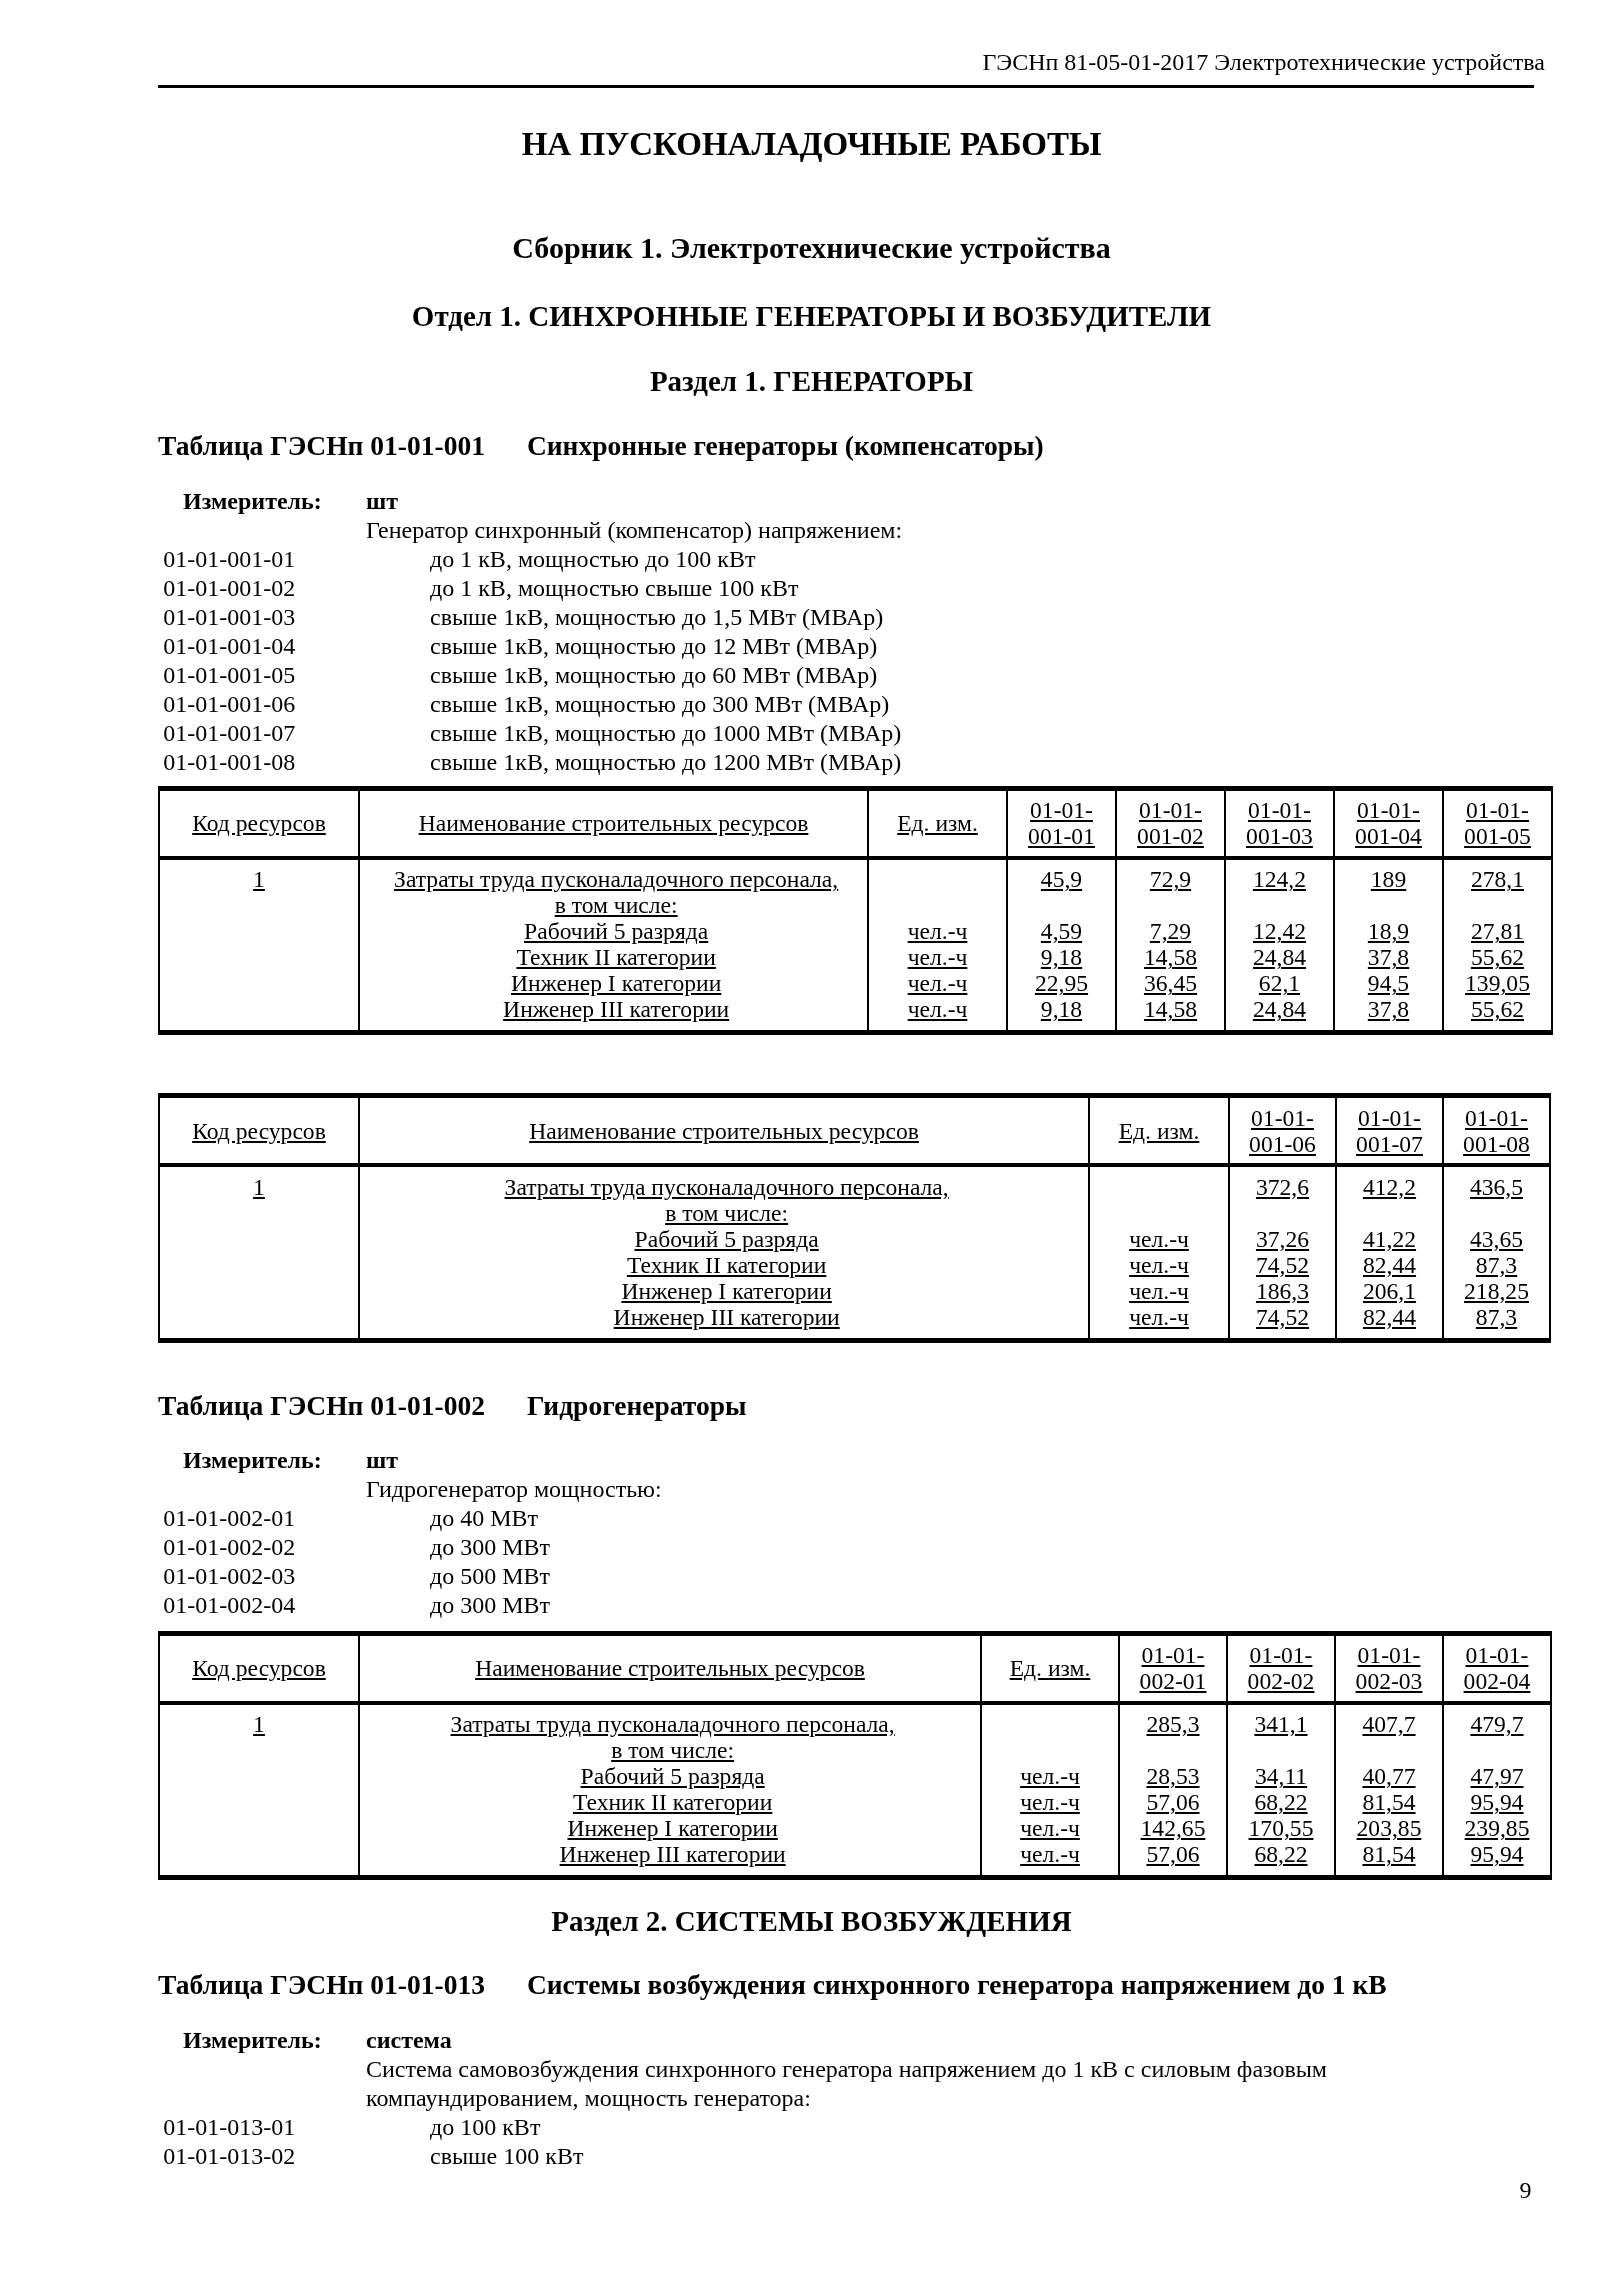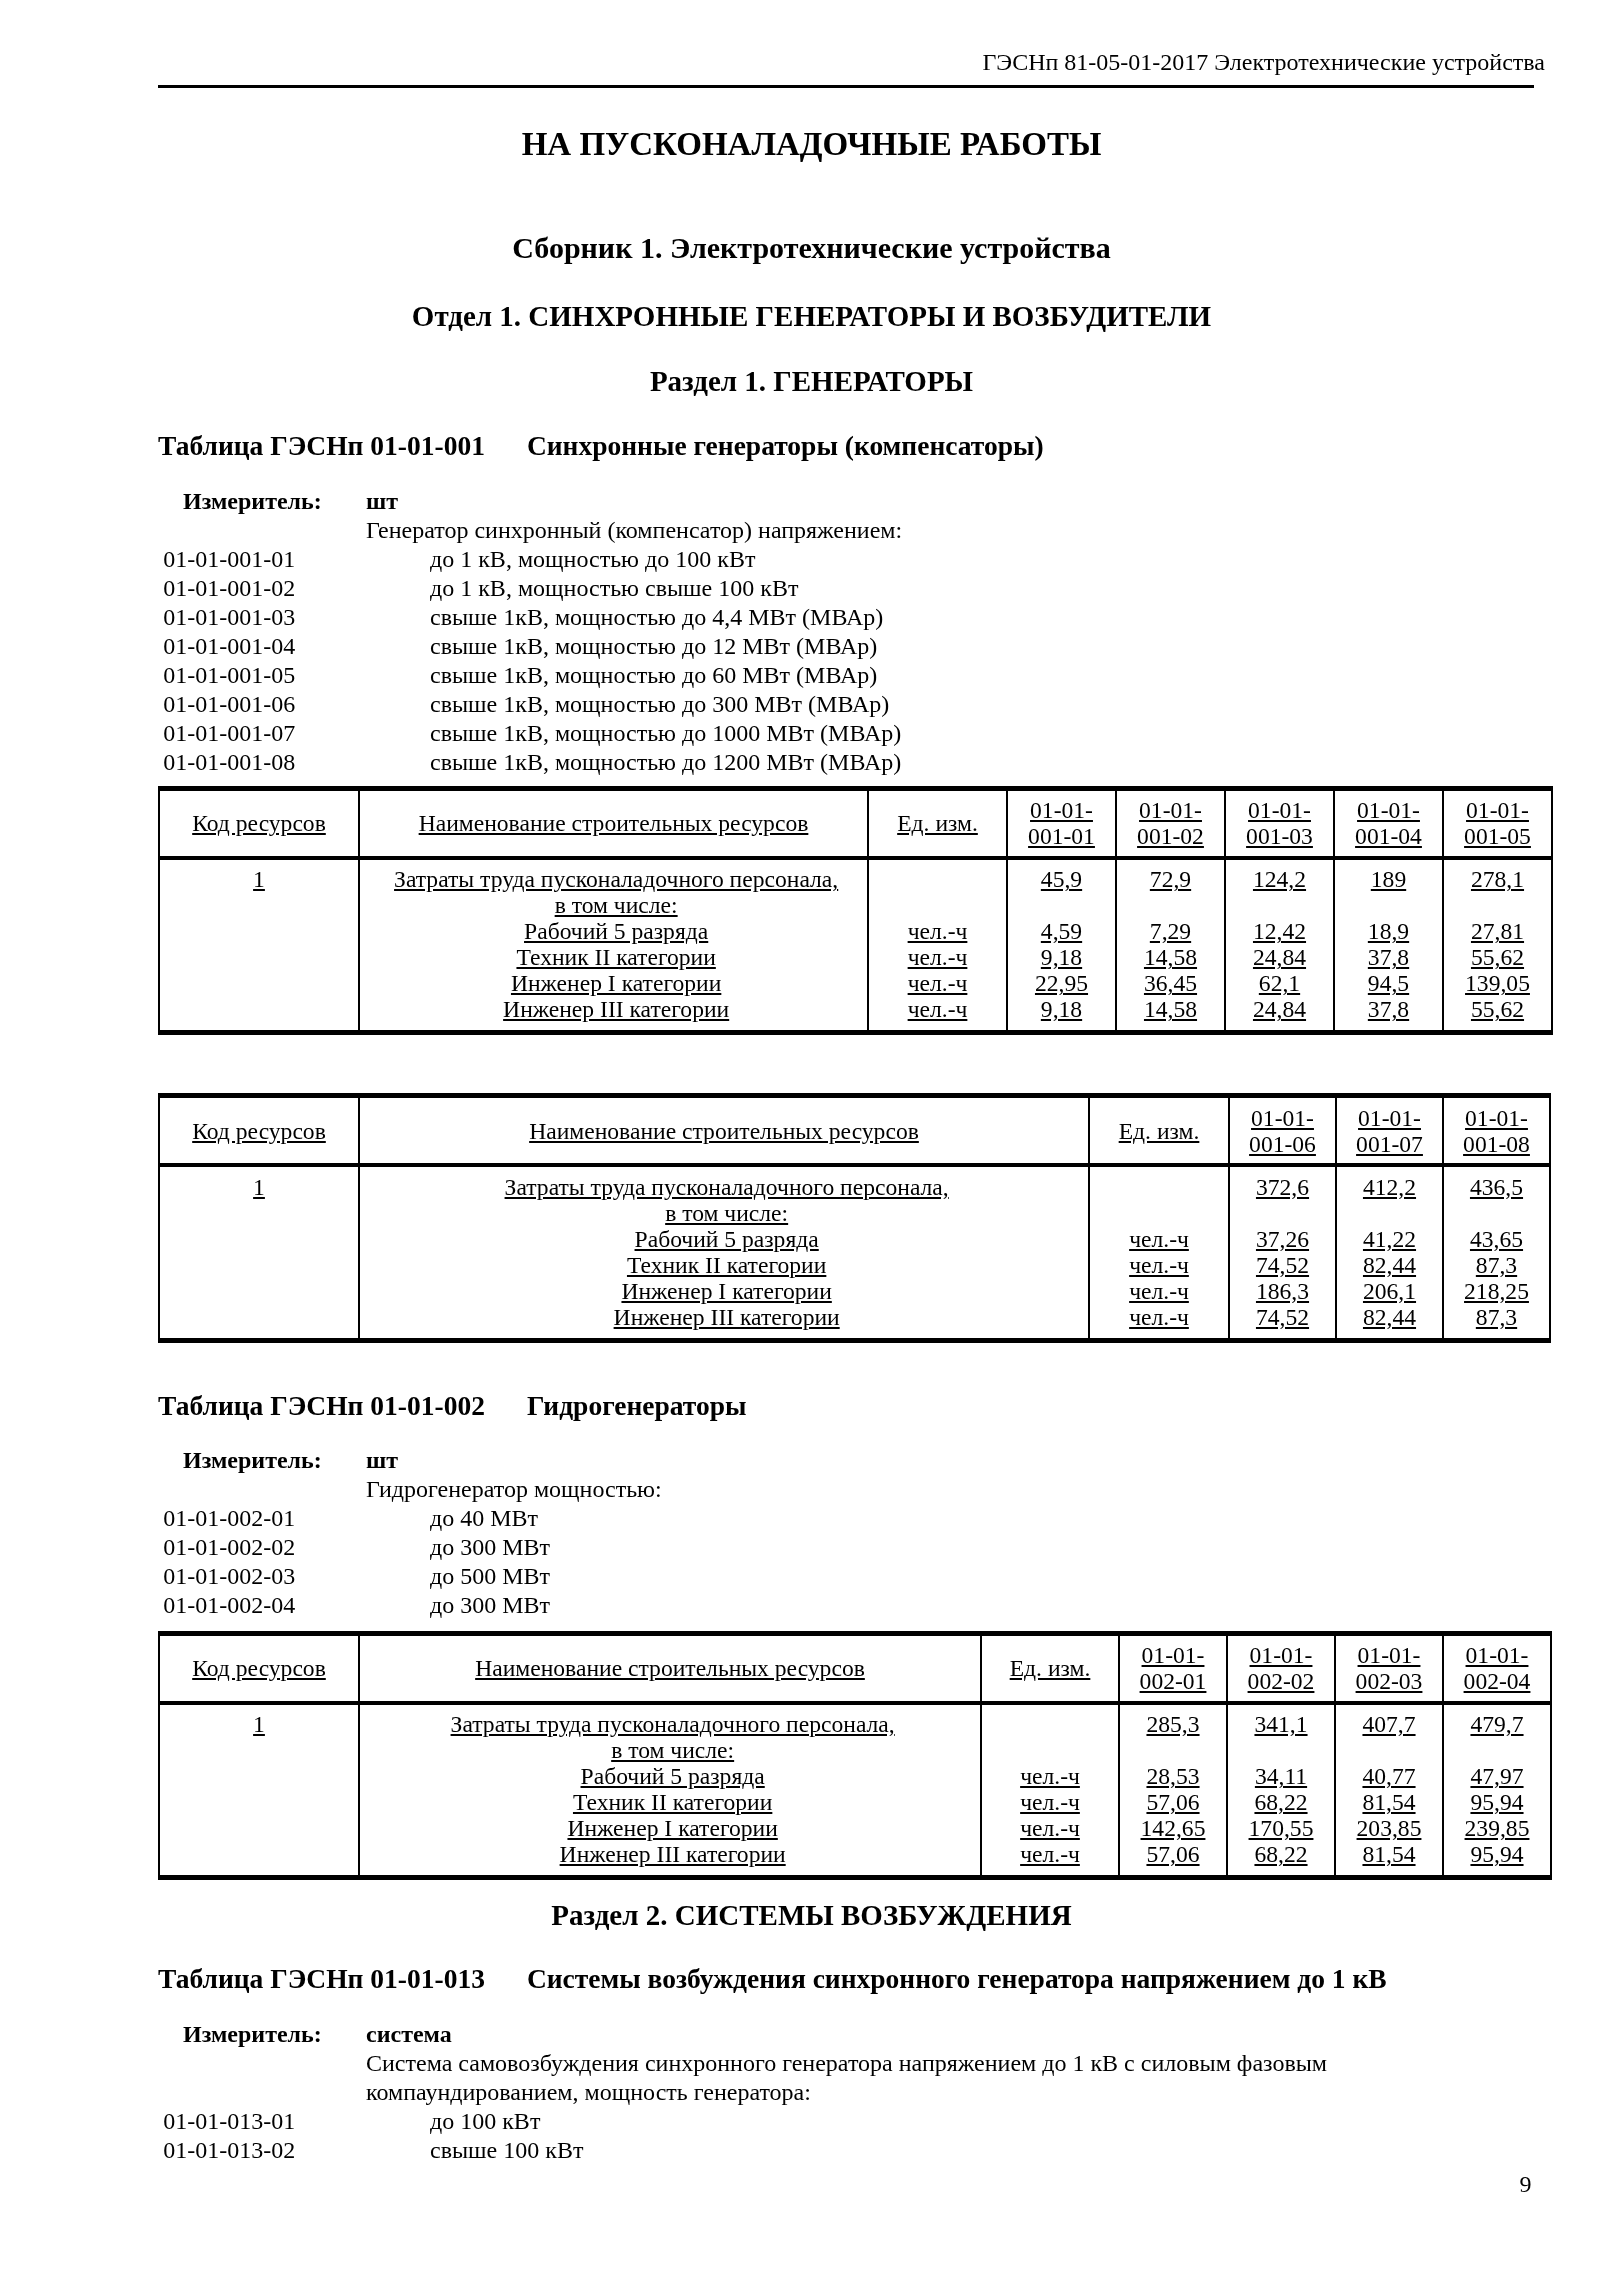--- a/index.html
+++ b/index.html
@@ -22,21 +22,21 @@
   .header-rule{
     margin-top:7.9px;
     width:1376px;height:3.3px;
     background:#000000;
   }
   .centered{text-align:center;position:relative;left:-43px;}
   .doc-title{margin-top:35px;font-size:33px;line-height:43px;font-weight:bold;}
   .h-sbornik{margin-top:63px;font-size:30px;line-height:37px;font-weight:bold;}
   .h-otdel{margin-top:33px;font-size:29px;line-height:35px;font-weight:bold;}
   .h-razdel{margin-top:30px;font-size:29px;line-height:35px;font-weight:bold;}
-  .h-razdel.r2{margin-top:18px;}
+  .h-razdel.r2{margin-top:24px;}
   .table-heading{margin-top:30px;font-size:27.5px;line-height:34px;font-weight:bold;}
   .table-heading.th-002{margin-top:46px;}
   .table-heading.th-013{margin-top:29px;}
   .th-title{margin-left:42px;}
   .meter-block{margin-top:23.6px;}
   .meter-row{display:flex;}
   .meter-label{display:inline-block;width:183px;margin-left:25px;font-weight:bold;flex:0 0 auto;}
   .meter-value{font-weight:bold;}
   .group-title{margin-left:208px;}
   .group-desc{margin-left:208px;width:1060px;}
@@ -107,21 +107,21 @@
       <div class="code-item">
           <span class="code">01-01-001-01</span>
           <span class="desc">до 1 кВ, мощностью до 100 кВт</span>
         </div>
       <div class="code-item">
           <span class="code">01-01-001-02</span>
           <span class="desc">до 1 кВ, мощностью свыше 100 кВт</span>
         </div>
       <div class="code-item">
           <span class="code">01-01-001-03</span>
-          <span class="desc">свыше 1кВ, мощностью до 4,4 МВт (МВАр)</span>
+          <span class="desc">свыше 1кВ, мощностью до 1,5 МВт (МВАр)</span>
         </div>
       <div class="code-item">
           <span class="code">01-01-001-04</span>
           <span class="desc">свыше 1кВ, мощностью до 12 МВт (МВАр)</span>
         </div>
       <div class="code-item">
           <span class="code">01-01-001-05</span>
           <span class="desc">свыше 1кВ, мощностью до 60 МВт (МВАр)</span>
         </div>
       <div class="code-item">

